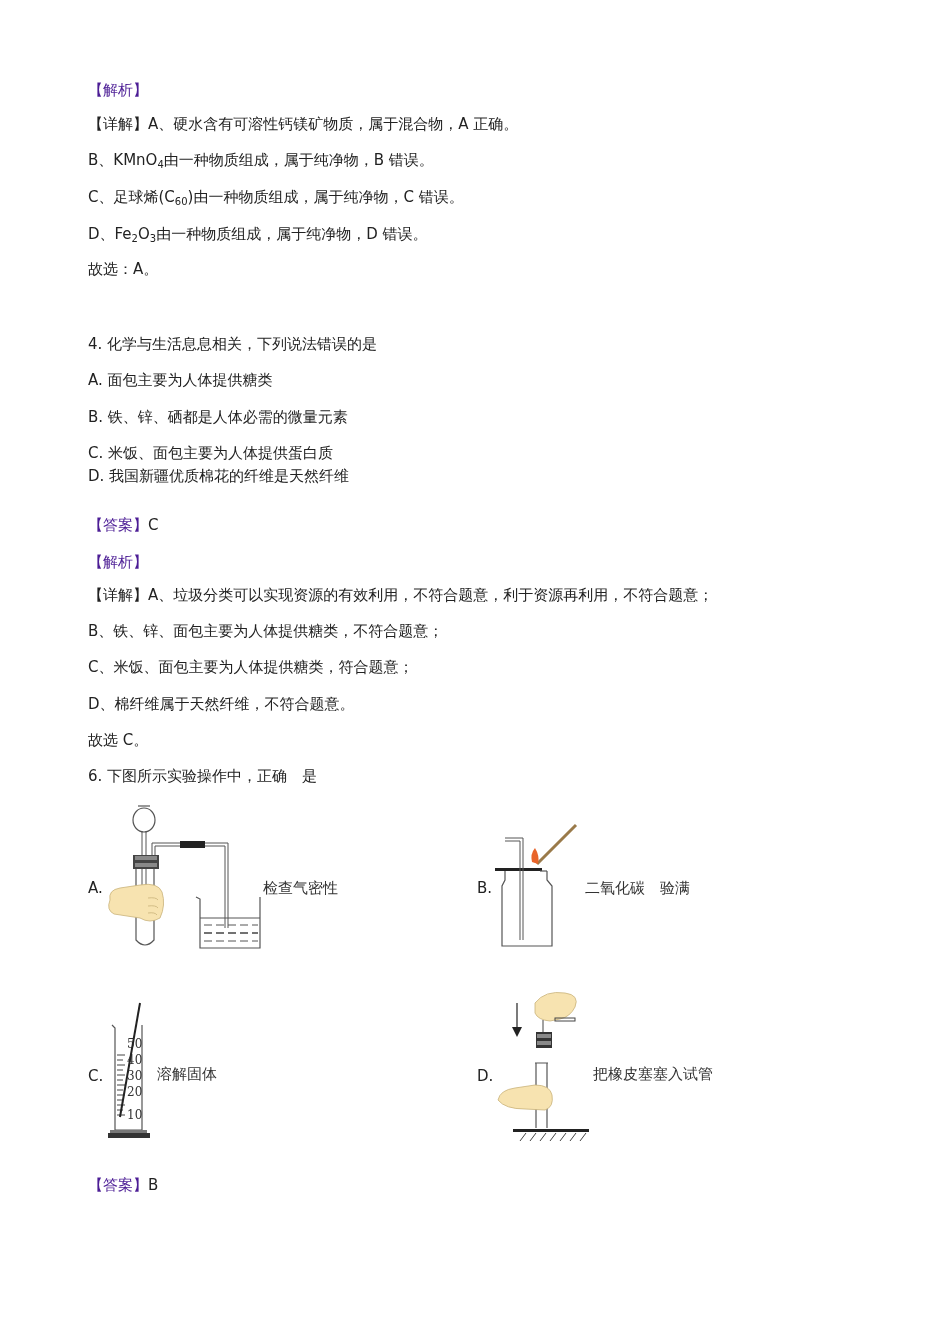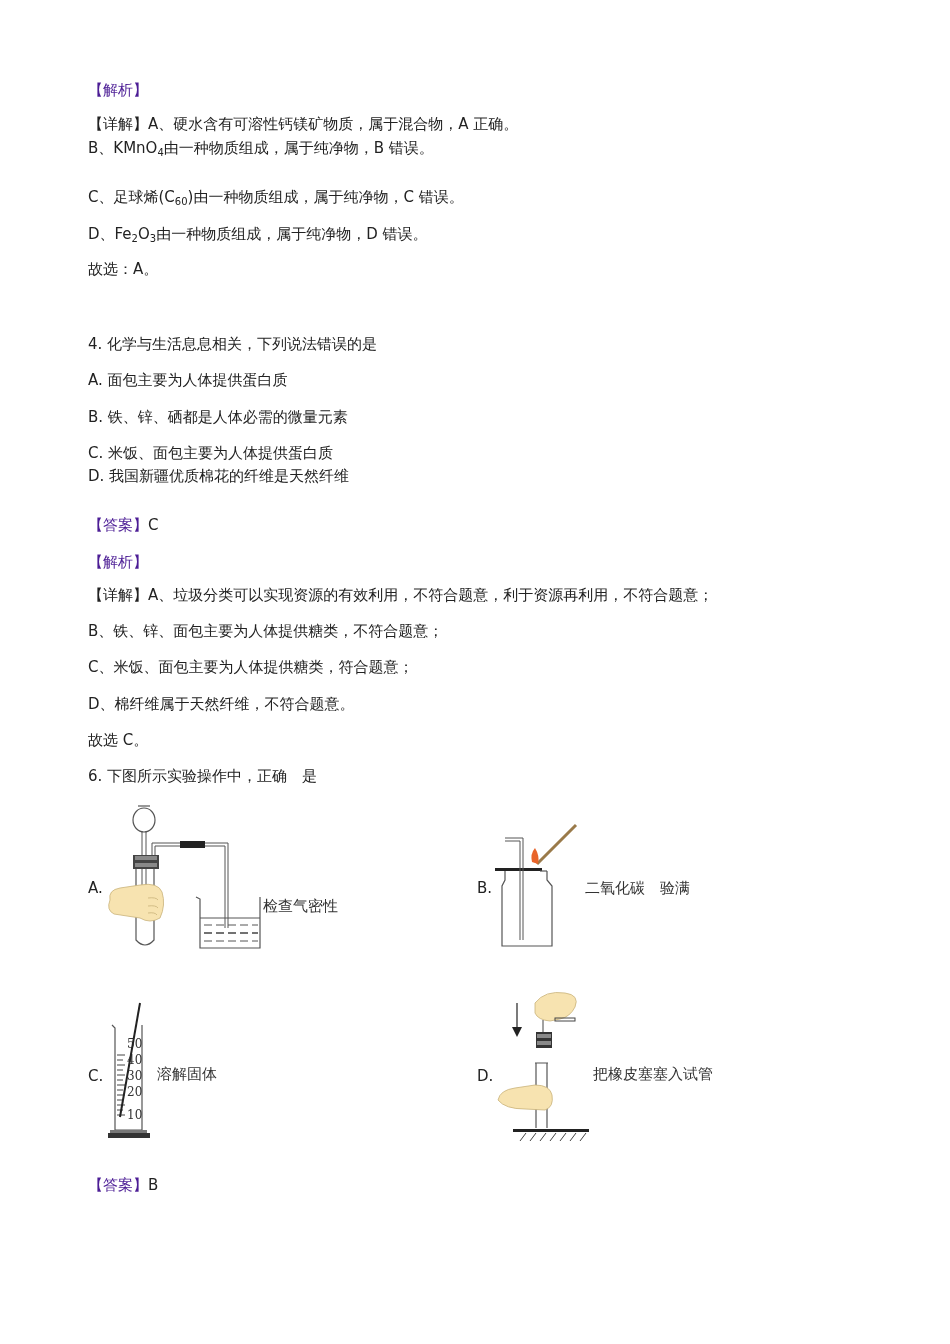--- a/index.html
+++ b/index.html
@@ -10,27 +10,27 @@
   sub { font-size: 10px; vertical-align: -3px; line-height: 0; }
   .fig { position: absolute; }
   .opt-label { position: absolute; font-size: 15px; line-height: 20px; }
   .cap { position: absolute; font-size: 15px; line-height: 20px; color: #333; white-space: nowrap; }
 </style>
 </head>
 <body>
 
 <div class="line" style="top:80px"><span class="tag">【解析】</span></div>
 <div class="line" style="top:114px"><span>【详解】</span><span>A、硬水含有可溶性钙镁矿物质，属于混合物，A 正确。</span></div>
-<div class="line" style="top:138px"><span>B、KMnO</span><sub>4</sub><span>由一种物质组成，属于纯净物，B 错误。</span></div>
+<div class="line" style="top:150px"><span>B、KMnO</span><sub>4</sub><span>由一种物质组成，属于纯净物，B 错误。</span></div>
 <div class="line" style="top:187px"><span>C、足球烯(C</span><sub>60</sub><span>)由一种物质组成，属于纯净物，C 错误。</span></div>
 <div class="line" style="top:224px"><span>D、Fe</span><sub>2</sub><span>O</span><sub>3</sub><span>由一种物质组成，属于纯净物，D 错误。</span></div>
 <div class="line" style="top:259px">故选：A。</div>
 
 <div class="line" style="top:334px">4. 化学与生活息息相关，下列说法错误的是</div>
-<div class="line" style="top:370px">A. 面包主要为人体提供蛋白质</div>
+<div class="line" style="top:370px">A. 面包主要为人体提供糖类</div>
 <div class="line" style="top:407px">B. 铁、锌、硒都是人体必需的微量元素</div>
 <div class="line" style="top:443px">C. 米饭、面包主要为人体提供蛋白质</div>
 <div class="line" style="top:466px">D. 我国新疆优质棉花的纤维是天然纤维</div>
 <div class="line" style="top:515px"><span class="tag">【答案】</span><span>C</span></div>
 <div class="line" style="top:552px"><span class="tag">【解析】</span></div>
 <div class="line" style="top:585px"><span>【详解】</span><span>A、垃圾分类可以实现资源的有效利用，不符合题意，利于资源再利用，不符合题意；</span></div>
 <div class="line" style="top:621px">B、铁、锌、面包主要为人体提供糖类，不符合题意；</div>
 <div class="line" style="top:657px">C、米饭、面包主要为人体提供糖类，符合题意；</div>
 <div class="line" style="top:694px">D、棉纤维属于天然纤维，不符合题意。</div>
 <div class="line" style="top:730px">故选 C。</div>
@@ -56,21 +56,21 @@
 
   <path d="M96 97 L100 99 L100 148 L160 148 L160 97" fill="none" stroke="#555" stroke-width="1.2"></path>
   <path d="M100 118 L160 118" stroke="#555" stroke-width="1"></path>
   <path d="M104 125 L112 125 M116 125 L124 125 M128 125 L136 125 M140 125 L148 125 M152 125 L158 125" stroke="#555" stroke-width="1"></path>
   <path d="M104 133 L112 133 M116 133 L124 133 M128 133 L136 133 M140 133 L148 133 M152 133 L158 133" stroke="#444" stroke-width="1.3"></path>
   <path d="M104 141 L112 141 M116 141 L124 141 M128 141 L136 141 M140 141 L148 141 M152 141 L158 141" stroke="#555" stroke-width="1"></path>
 
   <path d="M10 100 Q8 90 20 88 L40 85 Q58 82 62 92 Q66 105 60 118 Q50 124 40 118 L14 114 Q6 110 10 100 Z" fill="#f7e3b0" stroke="#c9b27a" stroke-width="0.8"></path>
   <path d="M48 98 Q56 97 58 100 M48 106 Q56 105 58 108 M48 113 Q55 112 57 115" stroke="#c9b27a" stroke-width="0.8" fill="none"></path>
 </svg>
-<div class="cap" style="left:263px;top:896px">检查气密性</div>
+<div class="cap" style="left:263px;top:878px">检查气密性</div>
 
 <div class="opt-label" style="left:477px;top:878px">B.</div>
 <svg class="fig" style="left:490px;top:820px" width="100" height="135" viewBox="0 0 100 135">
 
   <path d="M86 5 L47 44" stroke="#9a7a4a" stroke-width="3"></path>
 
   <path d="M42 42 Q40 34 45 28 Q50 36 48 44 Z" fill="#e8642a"></path>
 
   <rect x="5" y="48" width="47" height="3" fill="#222"></rect>
 

